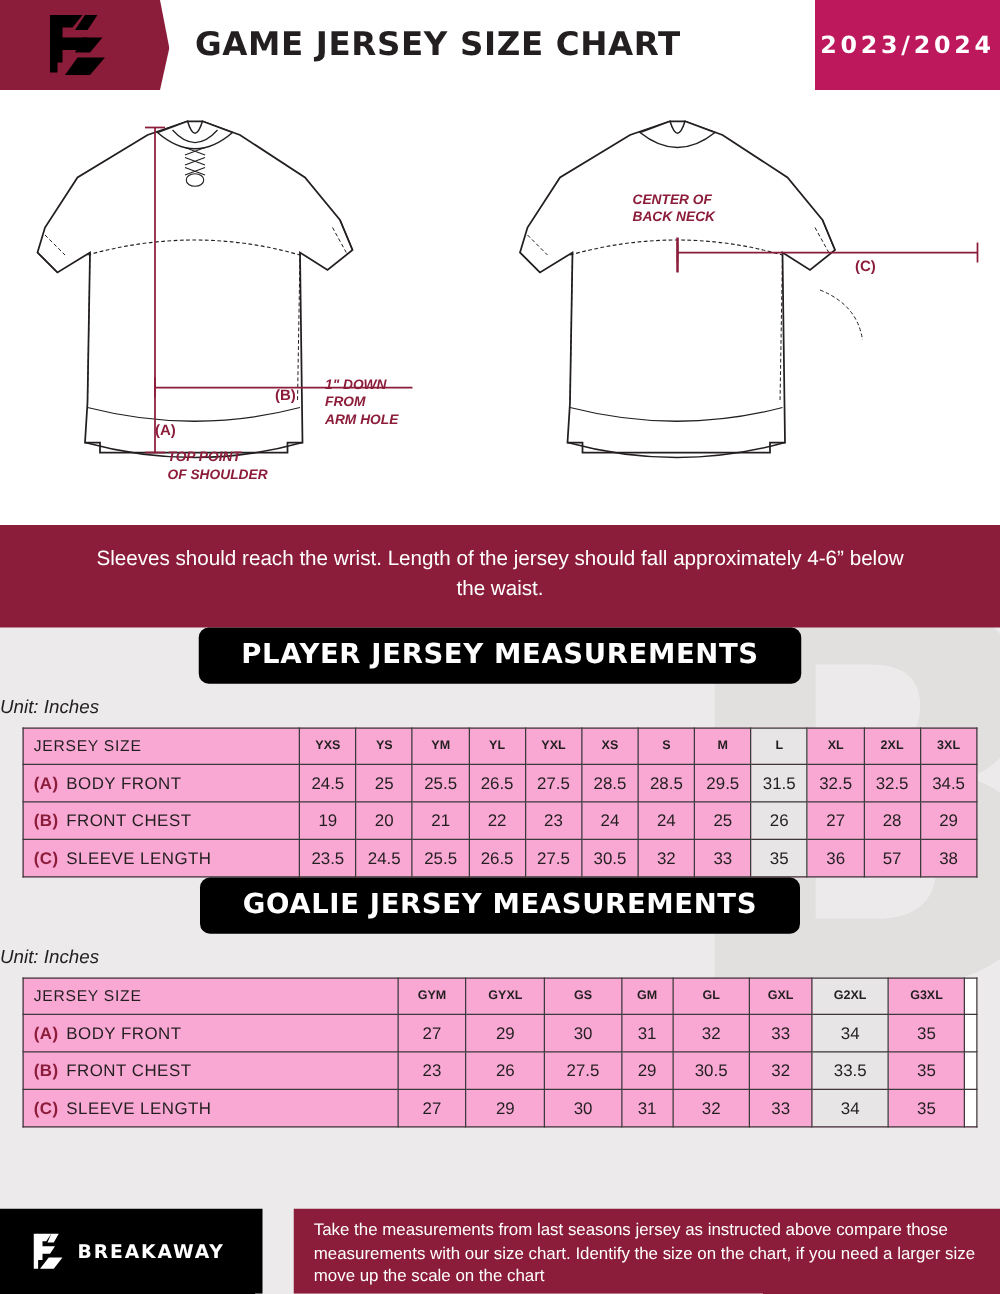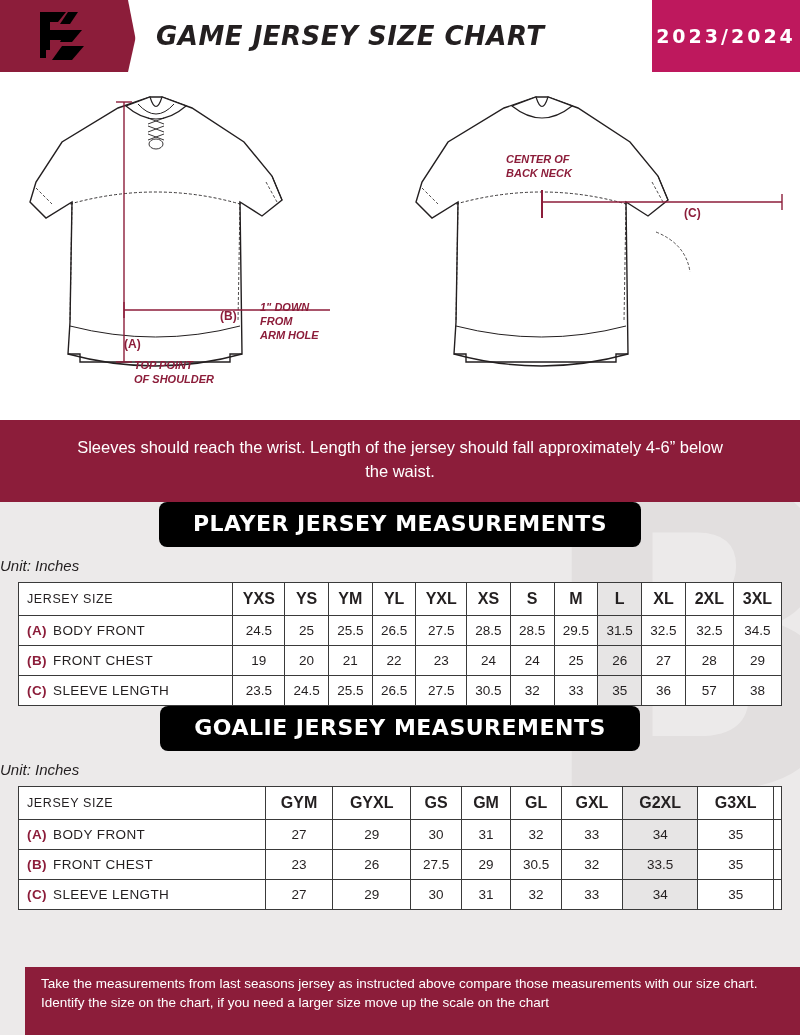--- a/index.html
+++ b/index.html
@@ -58,21 +58,20 @@
     align-items: center;
     padding-left: 28px;
     clip-path: polygon(0 0, 100% 0, 100% 100%, 14px 100%);
   }
   .header-title {
     font-family: "DejaVu Sans", sans-serif;
     font-weight: bold;
     font-size: 26px;
     letter-spacing: 0.5px;
     color: #231f20;
-    font-style: italic;
   }
   .header-season {
     width: 148px;
     background: #be185d;
     color: #ffffff;
     display: flex;
     align-items: center;
     justify-content: center;
     font-family: "DejaVu Sans", sans-serif;
     font-weight: bold;
@@ -136,21 +135,21 @@
     color: #231f20;
   }
 
   
   .table-wrap {
     padding: 0 18px;
   }
   table {
     border-collapse: collapse;
     width: 100%;
-    background: #ffffff;
+    background: #f9a8d4;
     font-size: 13.5px;
   }
   td, th {
     border: 1px solid #3a3a3a;
     text-align: center;
     padding: 7px 2px;
     font-weight: normal;
     white-space: nowrap;
   }
   .rowhead {
@@ -164,21 +163,21 @@
     font-weight: bold;
     display: inline-block;
     width: 26px;
   }
   .hdr-label {
     font-size: 12.5px;
     letter-spacing: 0.6px;
   }
   .colhead {
     font-weight: bold;
-    font-size: 16px;
+    font-size: 10px;
   }
   .hl { background: #e7e5e5; }
   .empty { background: #ffffff; border: 1px solid #3a3a3a; }
 
   
   .footer {
     position: absolute;
     left: 0;
     bottom: 0;
     width: 800px;
@@ -450,14 +449,25 @@
             <td class="hl">34</td>
             <td>35</td>
             <td class="empty"></td>
           </tr>
         </tbody>
       </table>
   </div>
 </div>
 
 <div class="footer">
+  <div class="footer-logo">
+    <span class="mark">
+      <svg viewBox="0 0 26 30" width="26" height="30" aria-hidden="true">
+        <rect x="1" y="1" width="3.5" height="28" fill="#fff"></rect>
+        <path d="M4 1 H15 L11 7 H8 V11 H18 L14 17 H8 V22 H4 Z" fill="#fff"></path>
+        <path d="M15 1 H21 L17 8 H12 Z" fill="#fff"></path>
+        <path d="M13 20 H24 L17 29 H6 Z" fill="#fff"></path>
+      </svg>
+    </span>
+    <span class="word">BREAKAWAY</span>
+  </div>
   <div class="footer-text">Take the measurements from last seasons jersey as instructed above compare those measurements  with our size chart. Identify the size on the chart, if you need a larger size move up the scale on the chart</div>
 </div>
 
 </body></html>

